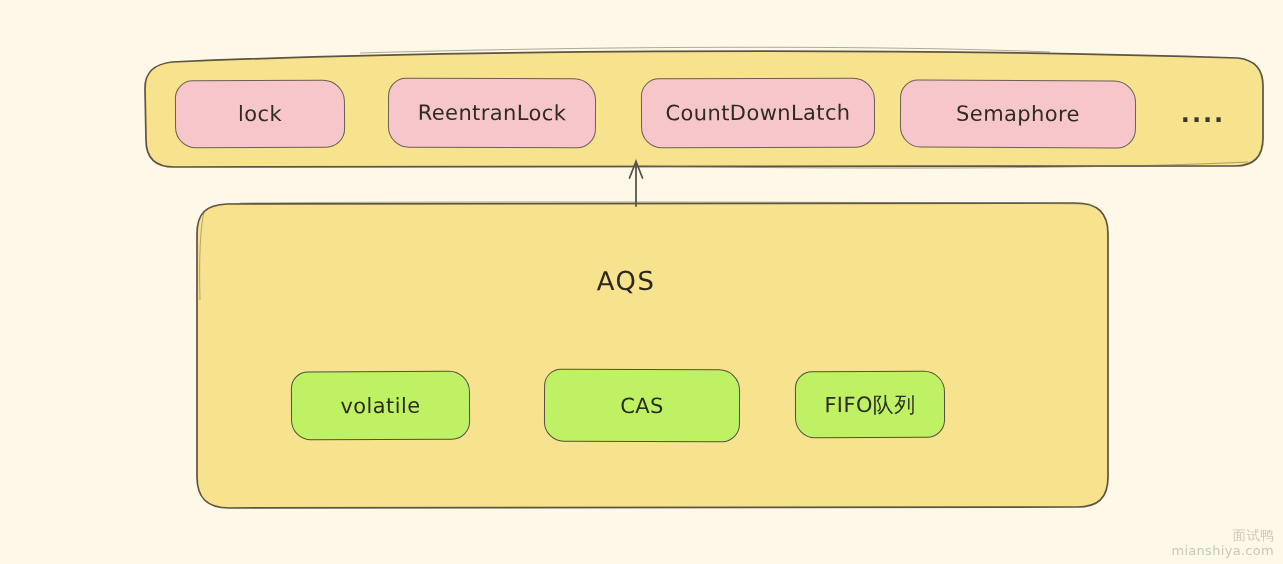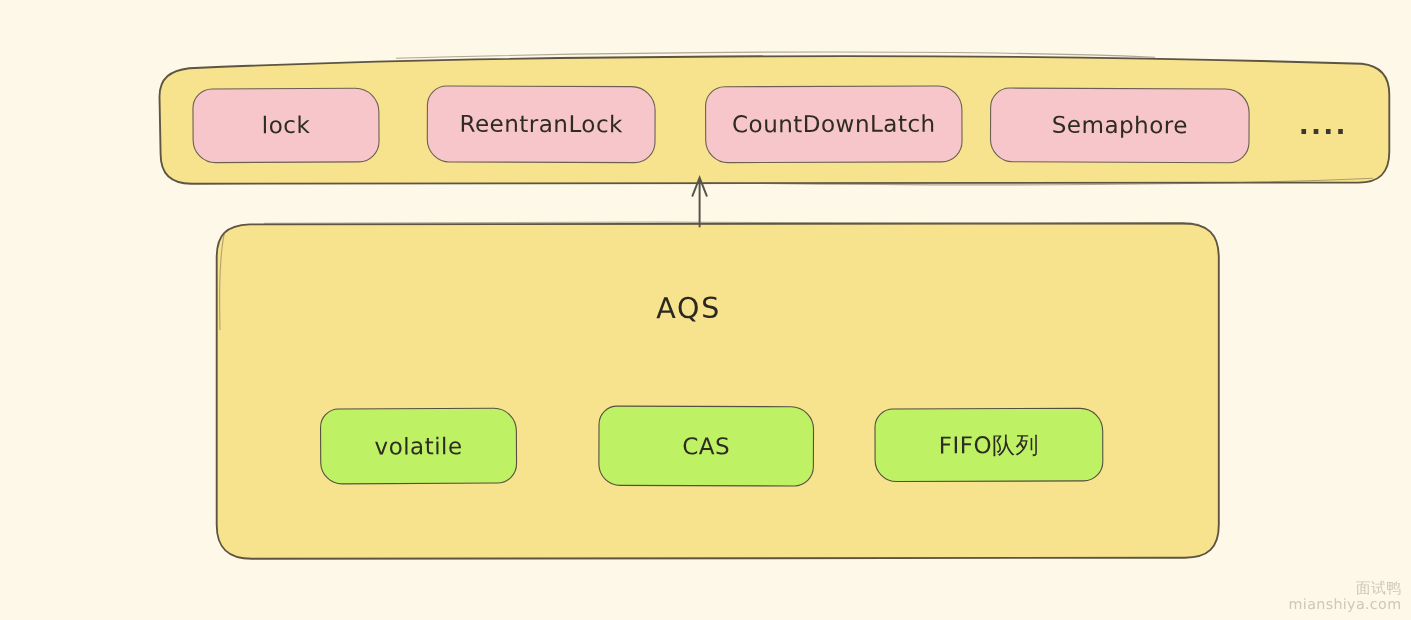--- a/index.html
+++ b/index.html
@@ -38,21 +38,21 @@
     background: #bef264;
     border-color: #554f41;
     border-radius: 17px 21px 18px 20px;
   }
   .pill-lock          { left: 175px; top: 80px;  width: 170px; height: 68px; transform: rotate(-0.3deg); }
   .pill-reentranlock  { left: 388px; top: 78px;  width: 208px; height: 70px; transform: rotate(0.2deg); }
   .pill-countdownlatch{ left: 641px; top: 78px;  width: 234px; height: 70px; transform: rotate(-0.2deg); text-align: right; }
   .pill-semaphore     { left: 900px; top: 80px;  width: 236px; height: 68px; transform: rotate(0.25deg); }
   .pill-volatile      { left: 291px; top: 371px; width: 179px; height: 69px; transform: rotate(-0.3deg); }
   .pill-cas           { left: 544px; top: 369px; width: 196px; height: 73px; transform: rotate(0.2deg); }
-  .pill-fifo          { left: 795px; top: 371px; width: 208px; height: 67px; transform: rotate(-0.2deg); }
+  .pill-fifo          { left: 795px; top: 371px; width: 150px; height: 67px; transform: rotate(-0.2deg); }
   .more-dots {
     position: absolute;
     left: 1178px; top: 100px; width: 50px;
     text-align: center;
     color: #3b3830;
     font-size: 24px;
     font-weight: bold;
     letter-spacing: 2px;
   }
   .aqs-title {

